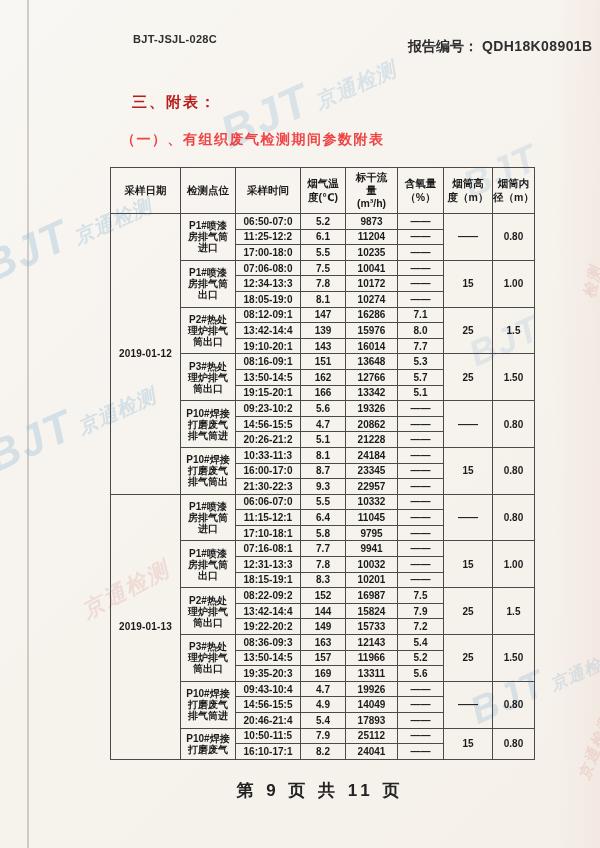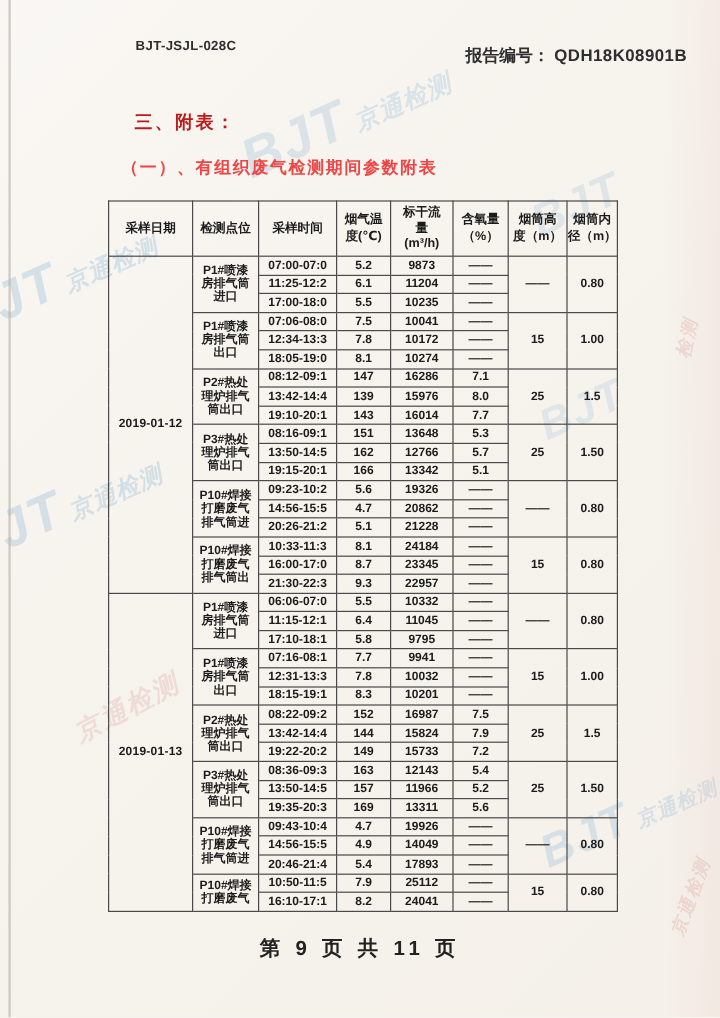--- a/index.html
+++ b/index.html
@@ -2,21 +2,21 @@
 <html><head>
 <meta charset="utf-8">
 <style>
   html,body{margin:0;padding:0;}
   body{
     width:600px;height:848px;position:relative;overflow:hidden;
     background:linear-gradient(135deg,#f9f7f3 0%,#f6f2ec 55%,#f5f0ea 100%);
     font-family:"Liberation Sans","DejaVu Sans",sans-serif;
     color:#1c1c1c;
   }
-  .layer{position:absolute;inset:0;}
+  .layer{position:absolute;inset:0;margin-left:20px;}
   #wm-layer{z-index:0;pointer-events:none;}
   #content{z-index:1;}
   .wm{position:absolute;font-weight:bold;font-style:italic;white-space:nowrap;letter-spacing:2px;}
   .wm-sub{font-size:45%;margin-left:5px;letter-spacing:1px;}
   .scan-edge-line{position:absolute;left:7px;top:0;width:2px;height:848px;background:#b3aaa0;opacity:.55;}
   .scan-edge-tint{position:absolute;right:0;top:0;width:46px;height:848px;
     background:linear-gradient(to left,rgba(232,196,190,.18),rgba(232,196,190,0));}
   .form-code{position:absolute;left:113px;top:33px;font-size:11px;font-weight:bold;color:#2e2e2e;letter-spacing:.3px;}
   .report-line{position:absolute;left:388px;top:38px;font-size:14px;font-weight:bold;color:#2e2e2e;}
   .report-line .num{letter-spacing:.4px;}
@@ -100,21 +100,21 @@
         <th data-name="header-stack-inner-diameter">烟筒内
 径（m）</th>
       </tr>
     </thead>
     <tbody data-name="parameters-table-body">
         <tr data-name="table-row">
           <td data-name="date-cell" rowspan="18">2019-01-12</td>
           <td data-name="point-cell" rowspan="3">P1#喷漆
 房排气筒
 进口</td>
-          <td data-name="time-cell">07:00-07:0</td>
+          <td data-name="time-cell">06:50-07:0</td>
           <td data-name="temp-cell">5.2</td>
           <td data-name="flow-cell">9873</td>
           <td data-name="oxygen-cell">——</td>
           <td data-name="height-cell" rowspan="3">——</td>
           <td data-name="diameter-cell" rowspan="3">0.80</td>
         </tr>
         <tr data-name="table-row">
           <td data-name="time-cell">11:25-12:2</td>
           <td data-name="temp-cell">6.1</td>
           <td data-name="flow-cell">11204</td>

